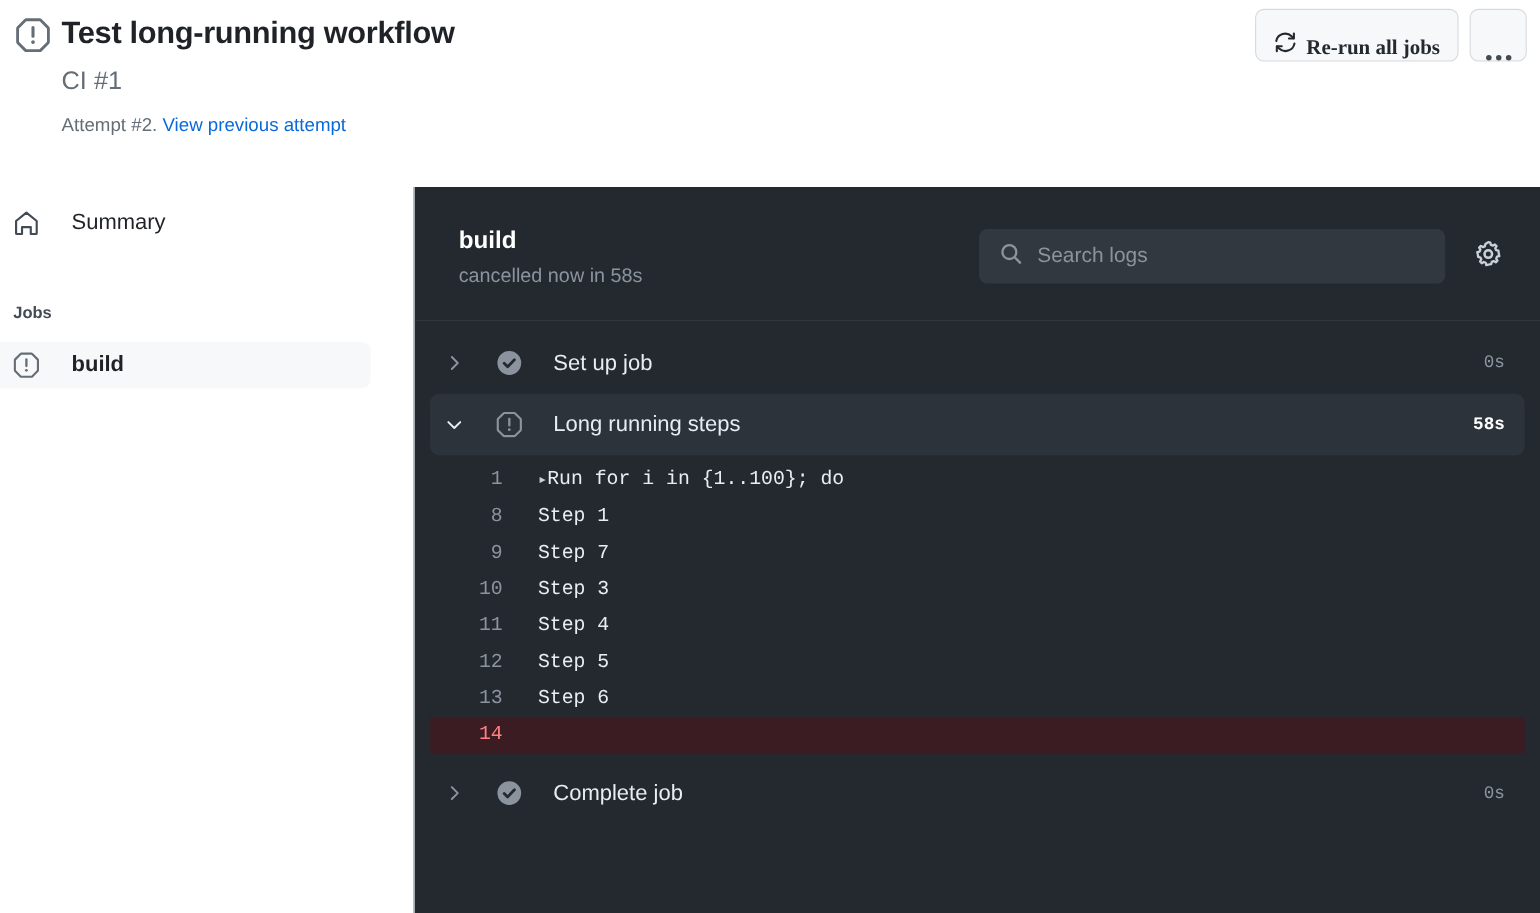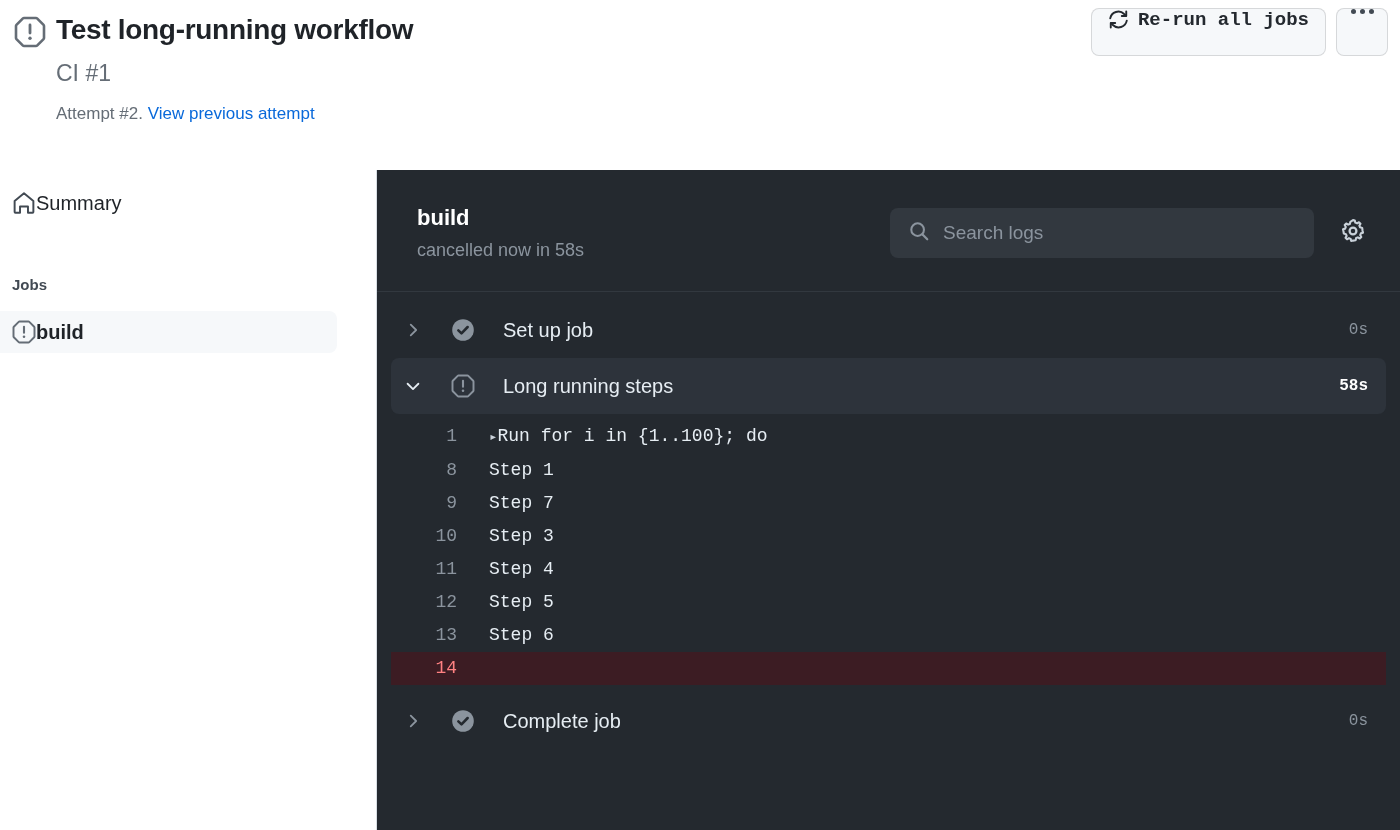--- a/index.html
+++ b/index.html
@@ -58,32 +58,32 @@
   .header-actions {
     position: absolute;
     top: 8px;
     right: 12px;
     display: flex;
     align-items: center;
     gap: 10px;
   }
   .btn {
     display: inline-flex;
-    align-items: flex-start;
+    align-items: flex-end;
     gap: 9px;
     background: #f6f8fa;
     border: 1px solid rgba(31,35,40,0.15);
     border-radius: 8px;
     padding: 0 16px;
     height: 48px;
     font-size: 19px;
     font-weight: bold;
     color: #24292f;
     cursor: pointer;
-    font-family: Liberation Mono, monospace;
+    font-family: Liberation Serif, serif;
     white-space: nowrap;
   }
   .btn-kebab {
     width: 52px;
     height: 48px;
     padding: 0;
     justify-content: center;
     font-size: 22px;
     letter-spacing: 2px;
     color: #424a53;
@@ -102,22 +102,22 @@
   }
 
   
   .sidebar {
     width: 376px;
     flex: 0 0 376px;
     padding-top: 12px;
   }
   .side-row {
     display: flex;
-    align-items: center;
-    gap: 0;
+    align-items: flex-start;
+    gap: 29px;
     padding: 9px 14px 9px 12px;
     border-radius: 0 8px 8px 0;
     cursor: pointer;
     width: 337px;
   }
   .side-row.selected { background: #f6f8fa; }
   .side-label {
     font-size: 20px;
     color: #1f2328;
   }

